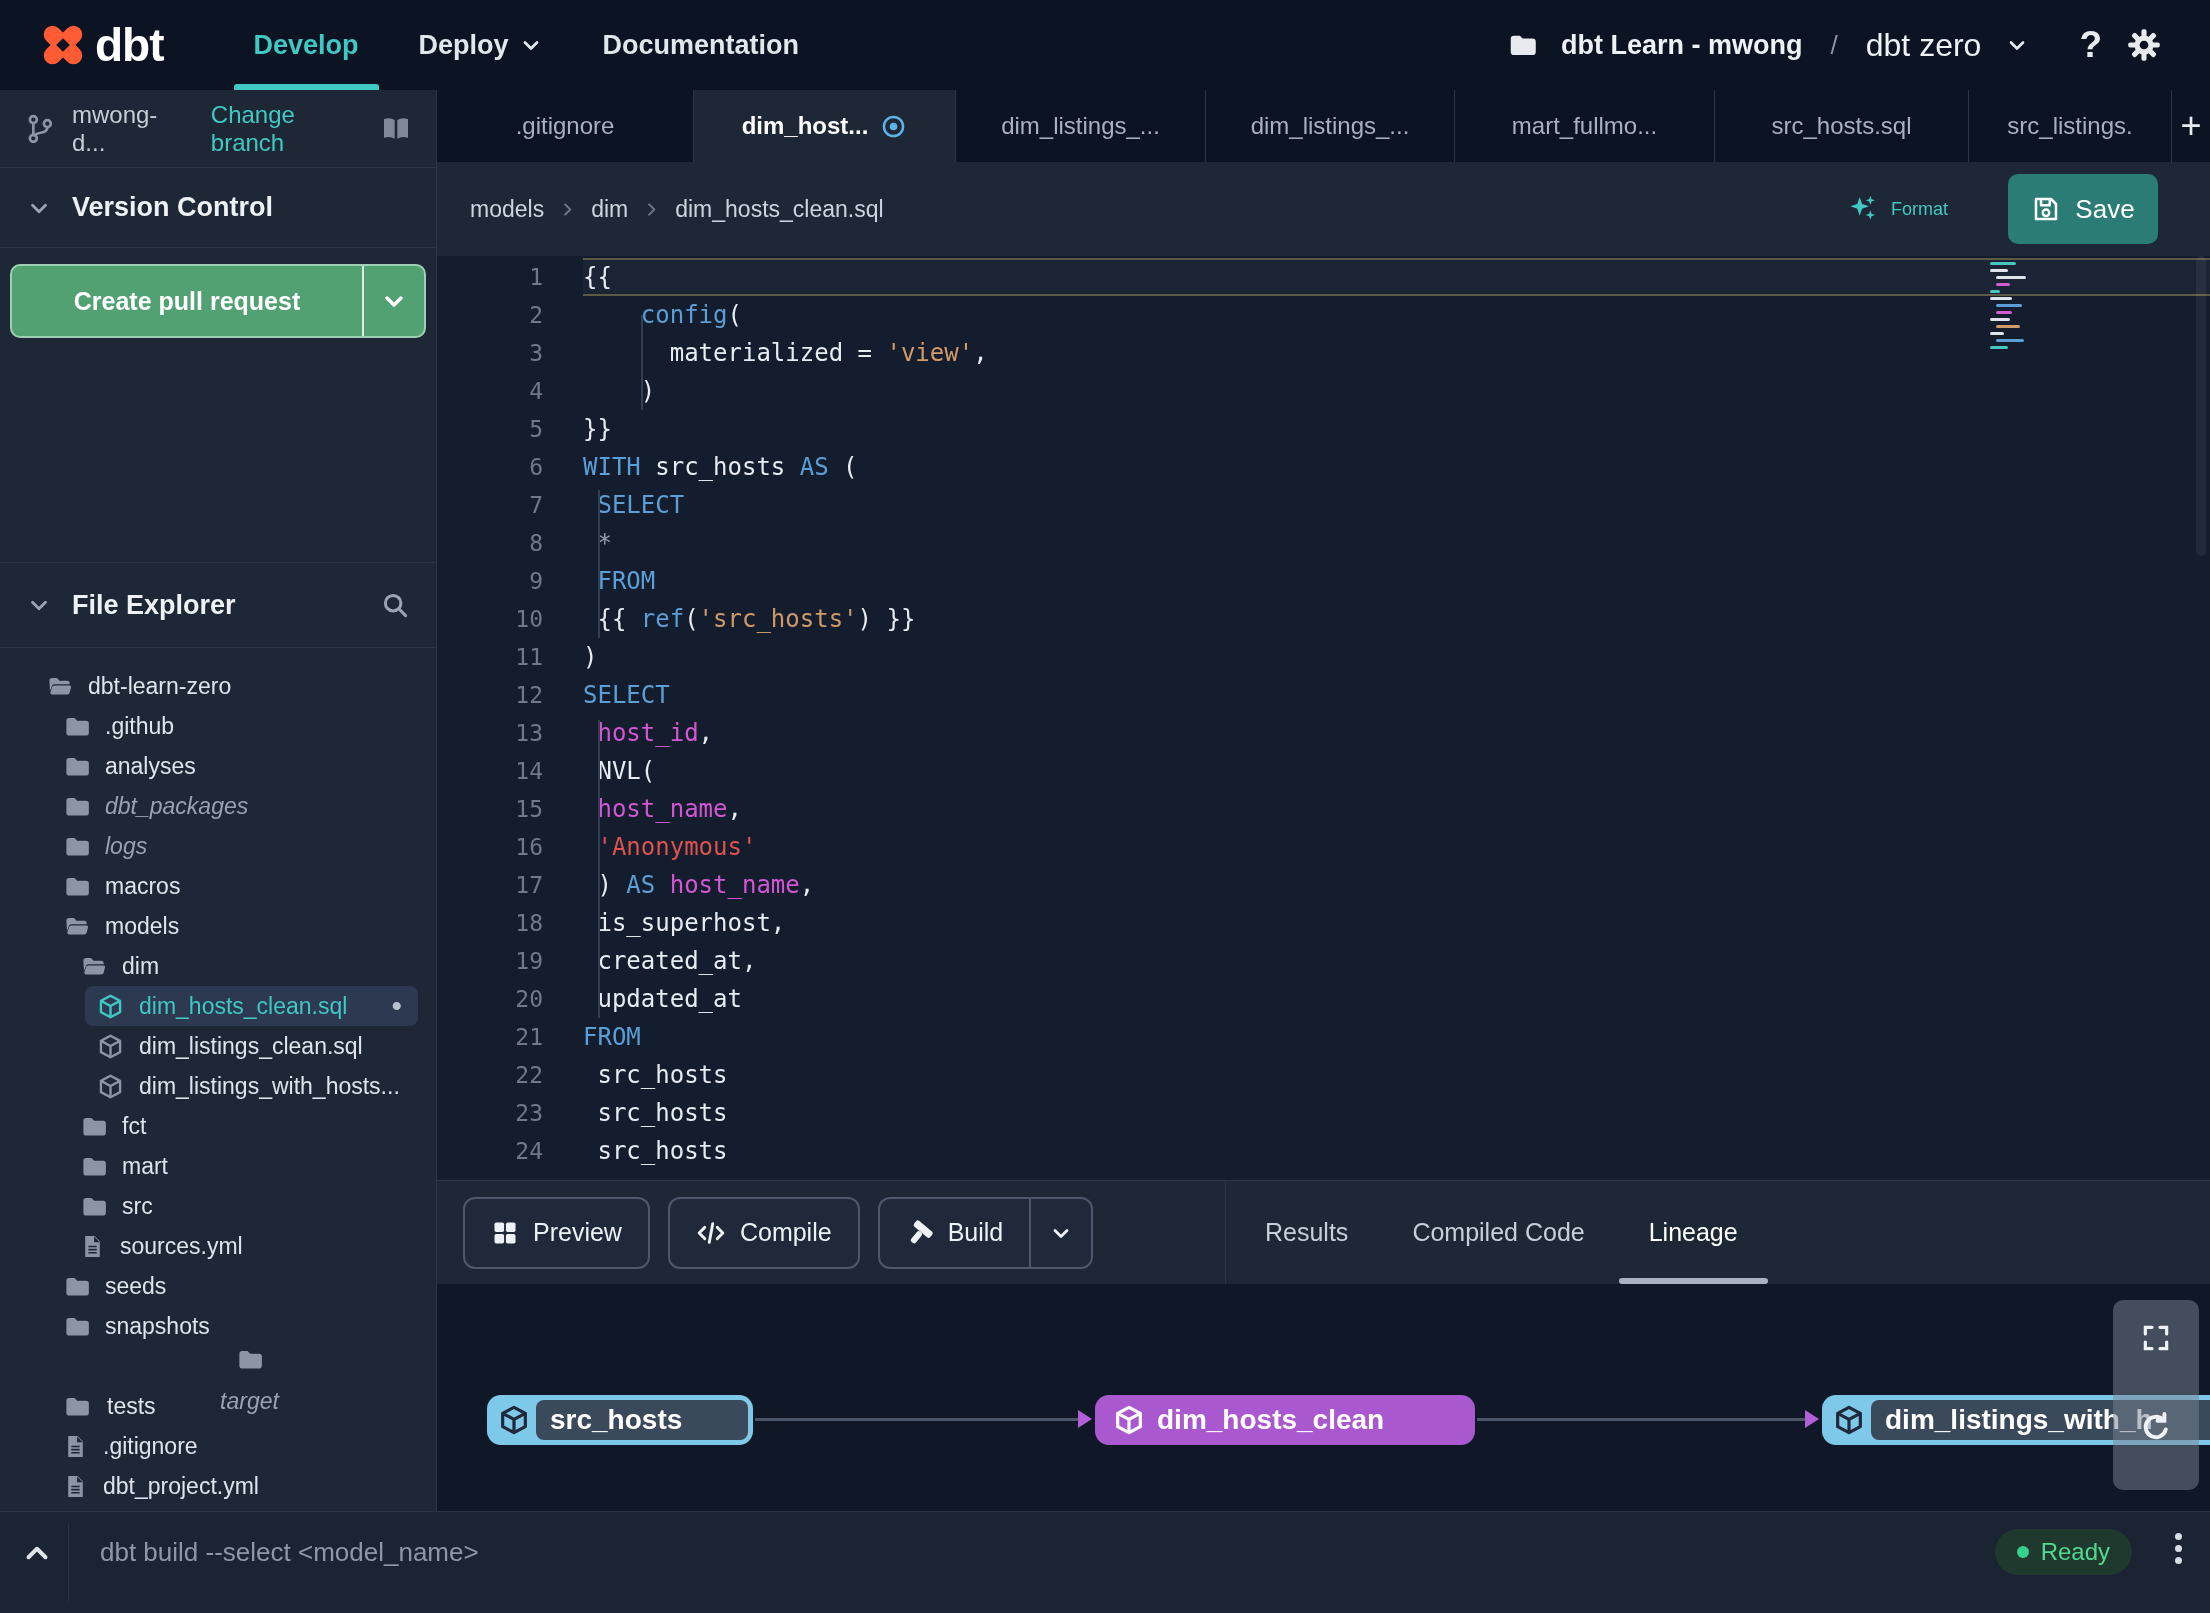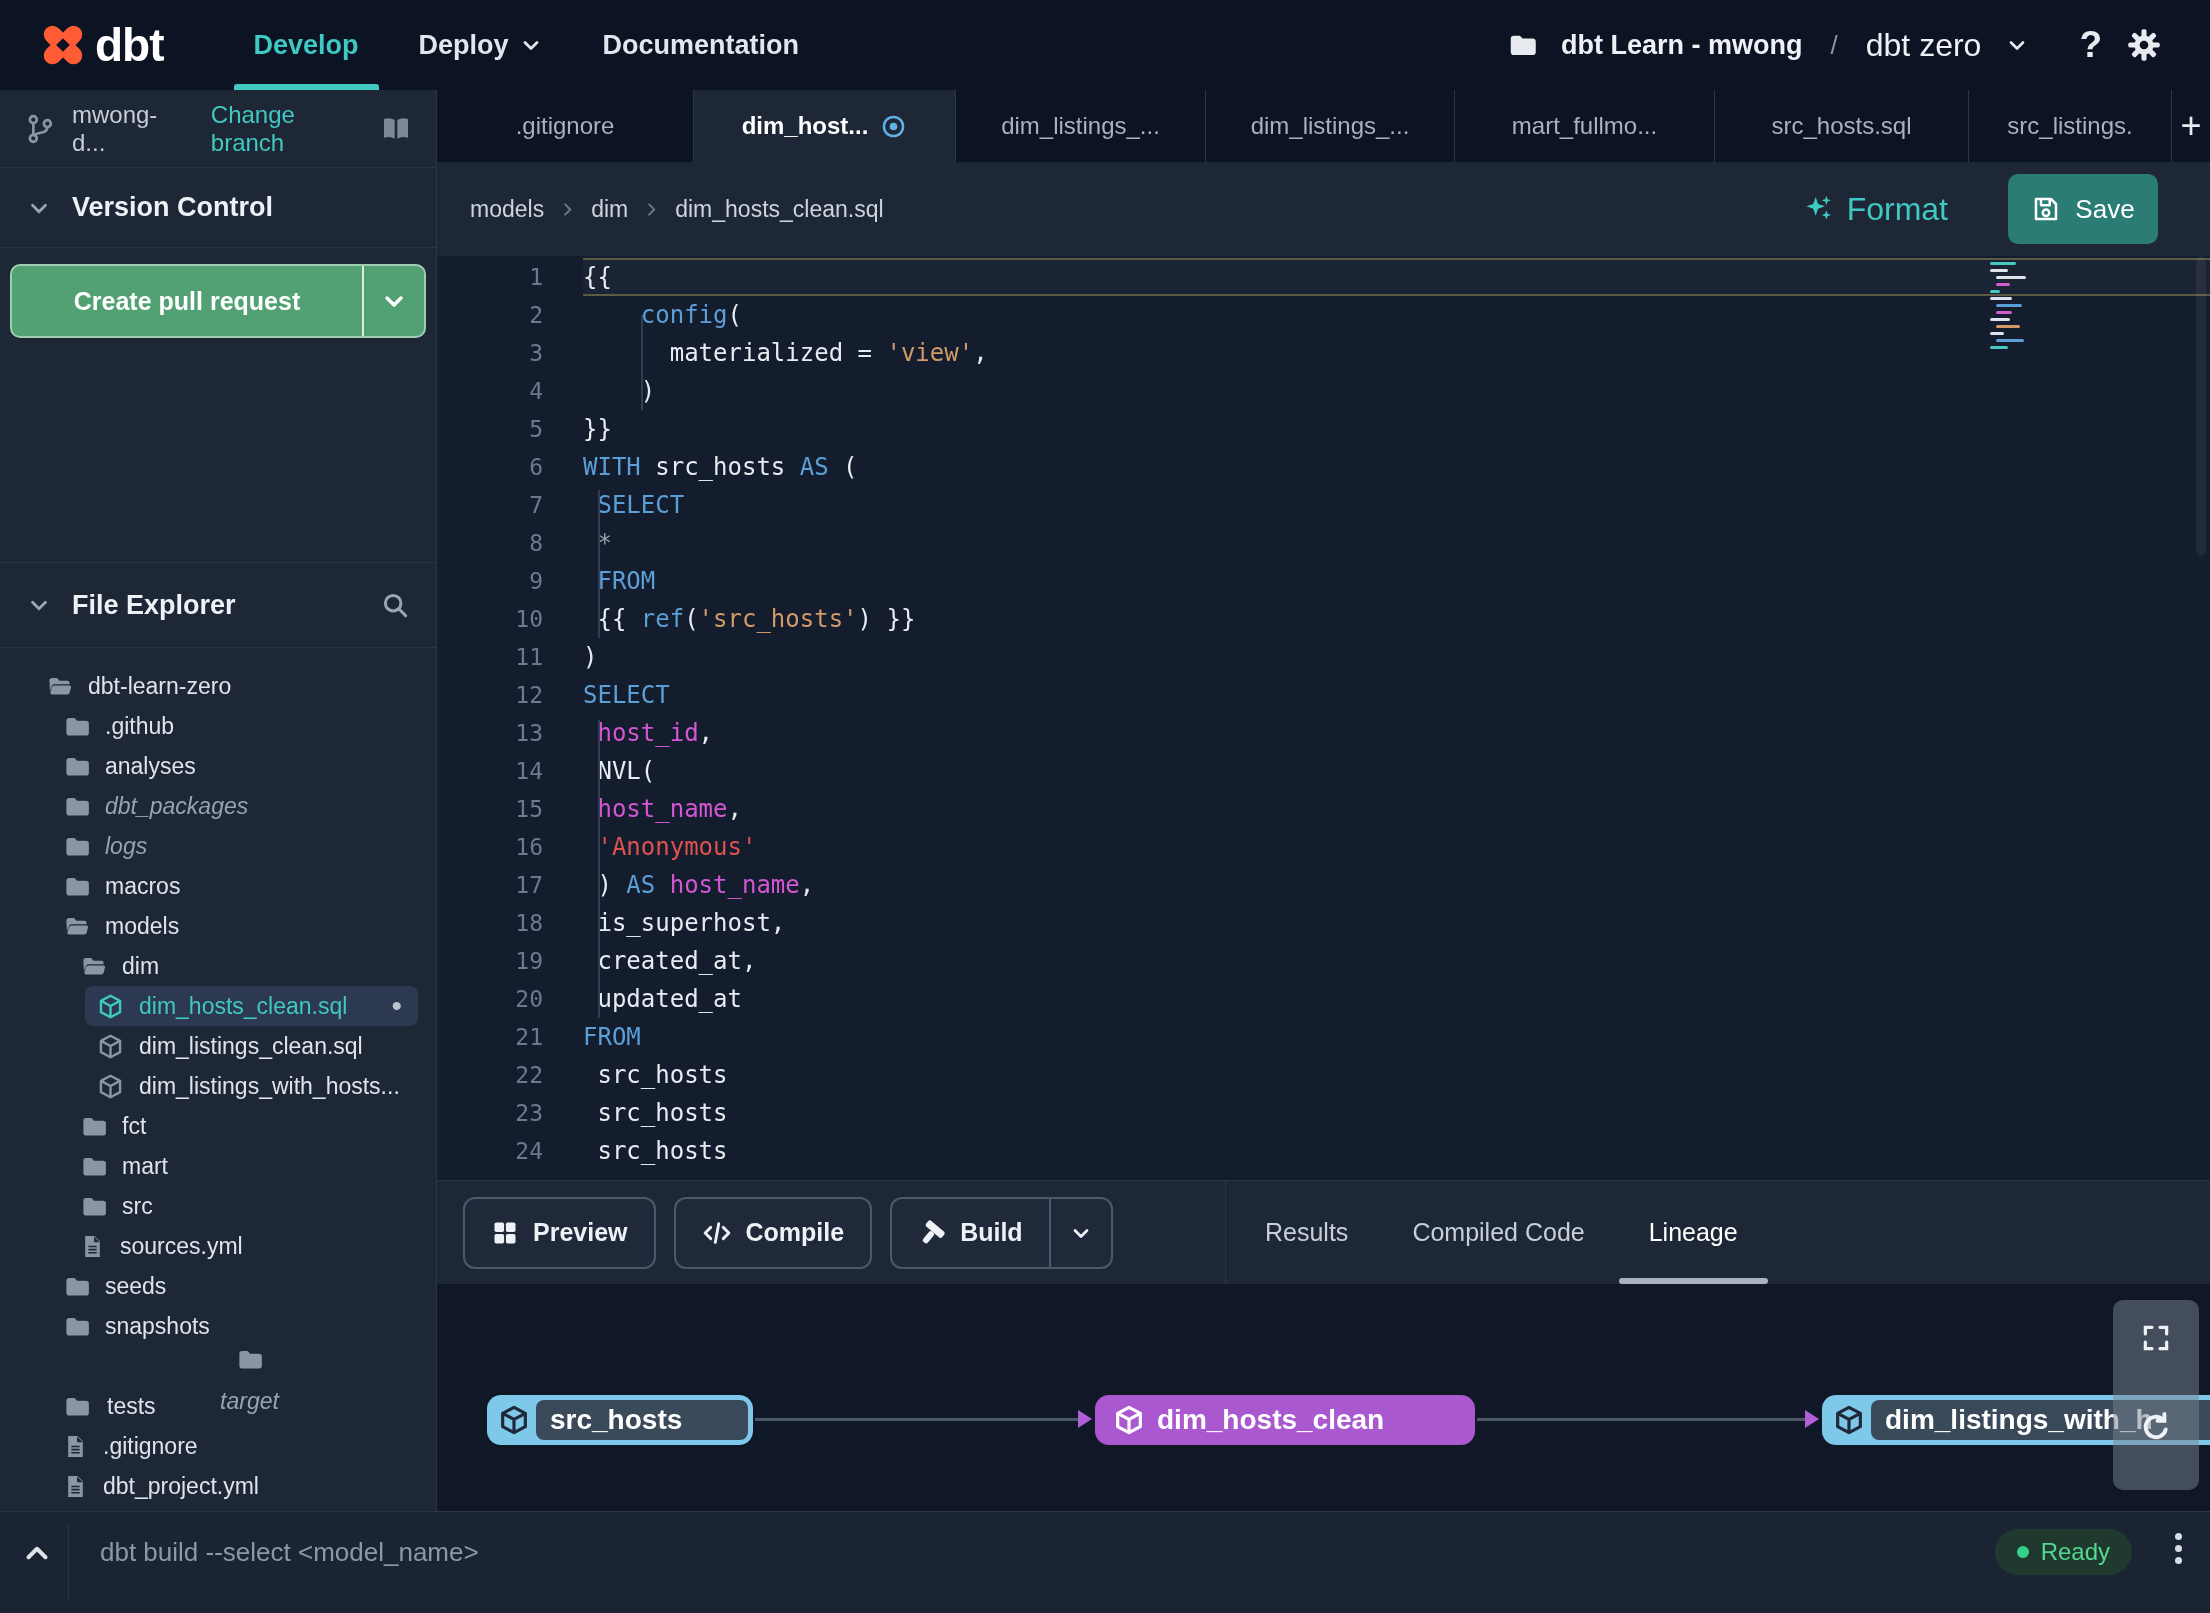--- a/index.html
+++ b/index.html
@@ -50,40 +50,40 @@
   
   .tabstrip { height: 72px; background: #0c1322; display: flex; flex: none; }
   .tab { height: 100%; display: flex; align-items: center; justify-content: center; gap: 12px; font-size: 24px; color: #a7b1bf; border-right: 1px solid #2a3545; cursor: pointer; white-space: nowrap; overflow: hidden; }
   .tab.active { background: #1e2735; color: #fff; font-weight: 600; }
   .tab-plus { flex: 1; display: flex; align-items: center; justify-content: center; font-size: 36px; color: #e8ecf2; cursor: pointer; }
 
   
   .toolbar { height: 94px; background: #1e2735; display: flex; align-items: center; padding-left: 33px; flex: none; }
   .crumbs { display: flex; align-items: center; gap: 14px; font-size: 23px; color: #cdd4de; }
   .crumb-sep { color: #6b7685; display: inline-flex; }
-  .fmt-btn { margin-left: auto; display: flex; align-items: center; gap: 12px; color: #40c8c2; font-size: 32px; cursor: pointer; margin-right: 60px; }
+  .fmt-btn { margin-left: auto; display: flex; align-items: center; gap: 12px; color: #40c8c2; font-size: 18px; cursor: pointer; margin-right: 60px; }
   .save-btn { width: 150px; height: 70px; background: #2b7c75; border-radius: 10px; display: flex; align-items: center; justify-content: center; gap: 14px; font-size: 26px; color: #fff; cursor: pointer; margin-right: 52px; }
 
   
   .editor { position: relative; height: 924px; background: #141d2e; flex: none; overflow: hidden; font-family: "DejaVu Sans Mono", monospace; }
   .codewrap { position: absolute; top: 2px; left: 0; right: 0; }
   .code-line { display: flex; height: 38px; }
   .ln { width: 146px; padding-right: 40px; text-align: right; font-size: 23px; line-height: 38px; color: #6e7a8c; flex: none; }
   .lc { flex: 1; font-size: 24px; line-height: 38px; white-space: pre; }
   .code-line.cur .lc { background: #1b2435; box-shadow: inset 0 2px 0 #5c5944, inset 0 -2px 0 #5c5944; }
   .c-w { color: #e7ecf2; } .c-b { color: #5b9fd6; } .c-o { color: #d19a66; }
   .c-r { color: #e0524e; } .c-m { color: #d356d3; } .c-g { color: #95a0ae; }
   .guide { position: absolute; width: 2px; background: #323e52; }
   .minimap { position: absolute; top: 4px; left: 1549px; }
   .vscroll { position: absolute; top: 0; right: 4px; width: 10px; height: 300px; background: rgba(255,255,255,.06); border-radius: 5px; }
 
   
   .panel-header { position: relative; height: 104px; background: #1e2735; border-top: 1px solid #2a3545; display: flex; align-items: center; padding-left: 26px; flex: none; }
   .abtns { display: flex; gap: 18px; align-items: center; }
-  .abtn { height: 72px; border: 2px solid #4d586b; border-radius: 12px; background: #1f2939; display: flex; align-items: center; gap: 14px; padding: 0 26px; font-size: 25px; color: #eef1f6; cursor: pointer; font-weight: bold; }
+  .abtn { height: 72px; border: 2px solid #4d586b; border-radius: 12px; background: #1f2939; display: flex; align-items: center; gap: 14px; padding: 0 26px; font-size: 25px; color: #eef1f6; cursor: pointer; }
   .abtn.split { padding-right: 0; }
   .abtn-caret { margin-left: 12px; border-left: 2px solid #4d586b; height: 100%; width: 62px; display: flex; align-items: center; justify-content: center; }
   .pdivider { position: absolute; left: 788px; top: 0; bottom: 0; width: 1px; background: #2a3545; }
   .ptabs { position: absolute; left: 828px; top: 0; bottom: 0; display: flex; gap: 64px; align-items: stretch; }
   .ptab { position: relative; display: flex; align-items: center; font-size: 25px; color: #c7cfd9; cursor: pointer; }
   .ptab.active { color: #fff; }
   .ptab.active::after { content: ""; position: absolute; left: -30px; right: -30px; bottom: 0; height: 6px; background: #a9b2bf; border-radius: 3px; }
 
   
   .lineage { position: relative; flex: 1; background: #101827; overflow: hidden; }

